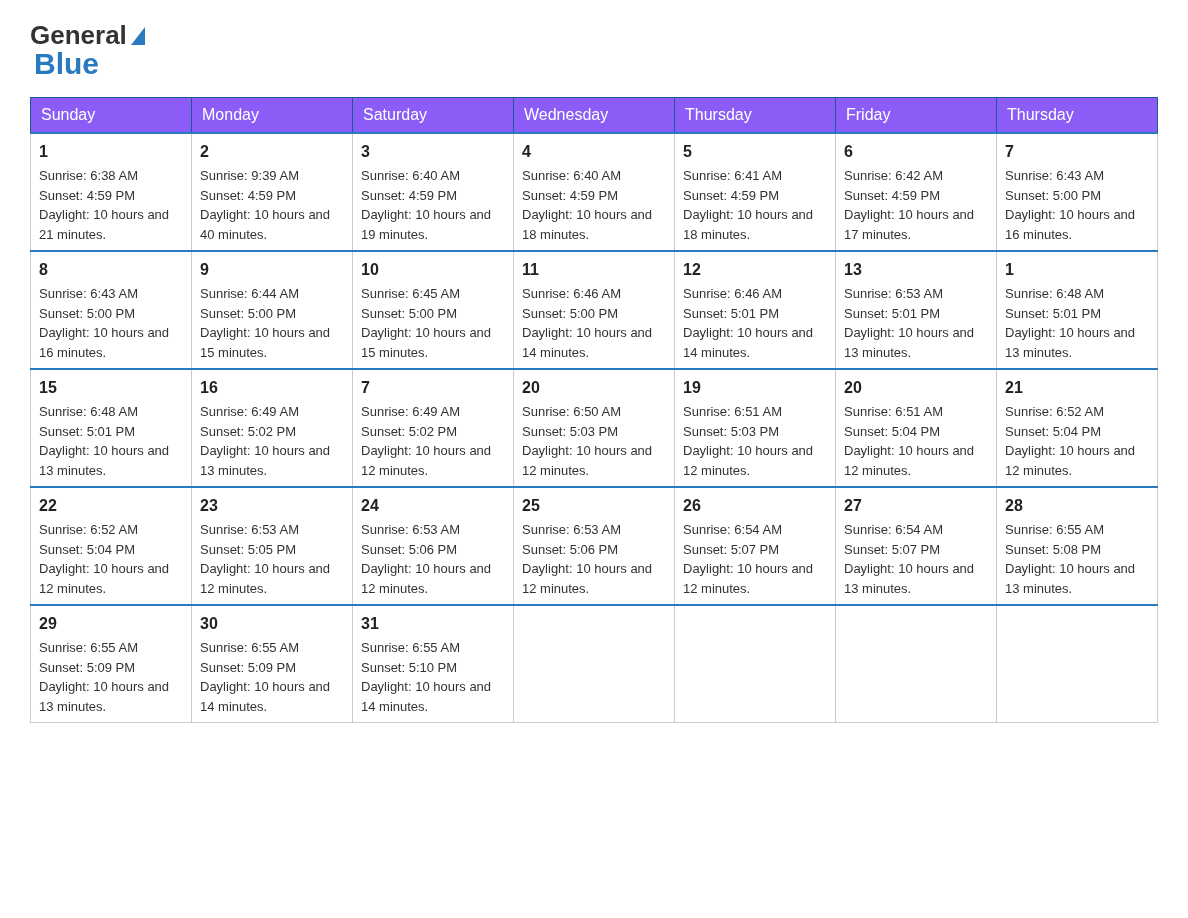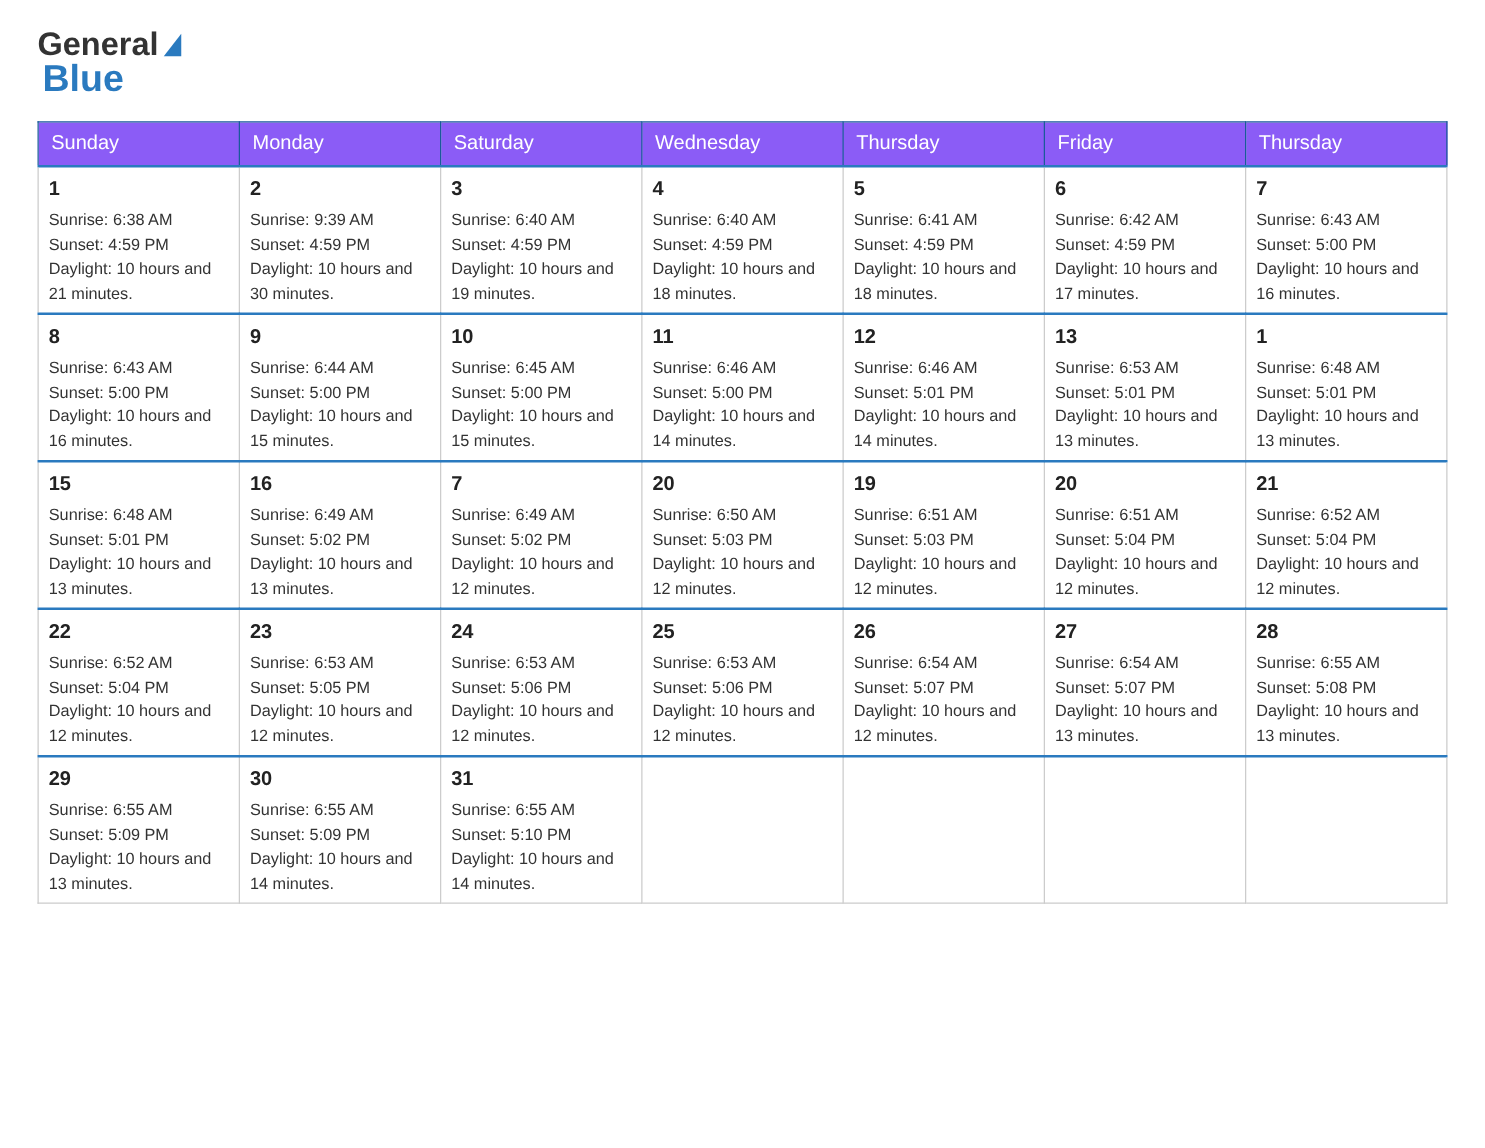--- a/index.html
+++ b/index.html
@@ -114,21 +114,21 @@
         <td>
         <span class="day-num">1</span>
         <span>Sunrise: 6:38 AM</span><br>
         <span>Sunset: 4:59 PM</span><br>
         <span>Daylight: 10 hours and 21 minutes.</span>
       </td>
         <td>
         <span class="day-num">2</span>
         <span>Sunrise: 9:39 AM</span><br>
         <span>Sunset: 4:59 PM</span><br>
-        <span>Daylight: 10 hours and 30 minutes.</span>
+        <span>Daylight: 10 hours and 40 minutes.</span>
       </td>
         <td>
         <span class="day-num">3</span>
         <span>Sunrise: 6:40 AM</span><br>
         <span>Sunset: 4:59 PM</span><br>
         <span>Daylight: 10 hours and 19 minutes.</span>
       </td>
         <td>
         <span class="day-num">4</span>
         <span>Sunrise: 6:40 AM</span><br>

